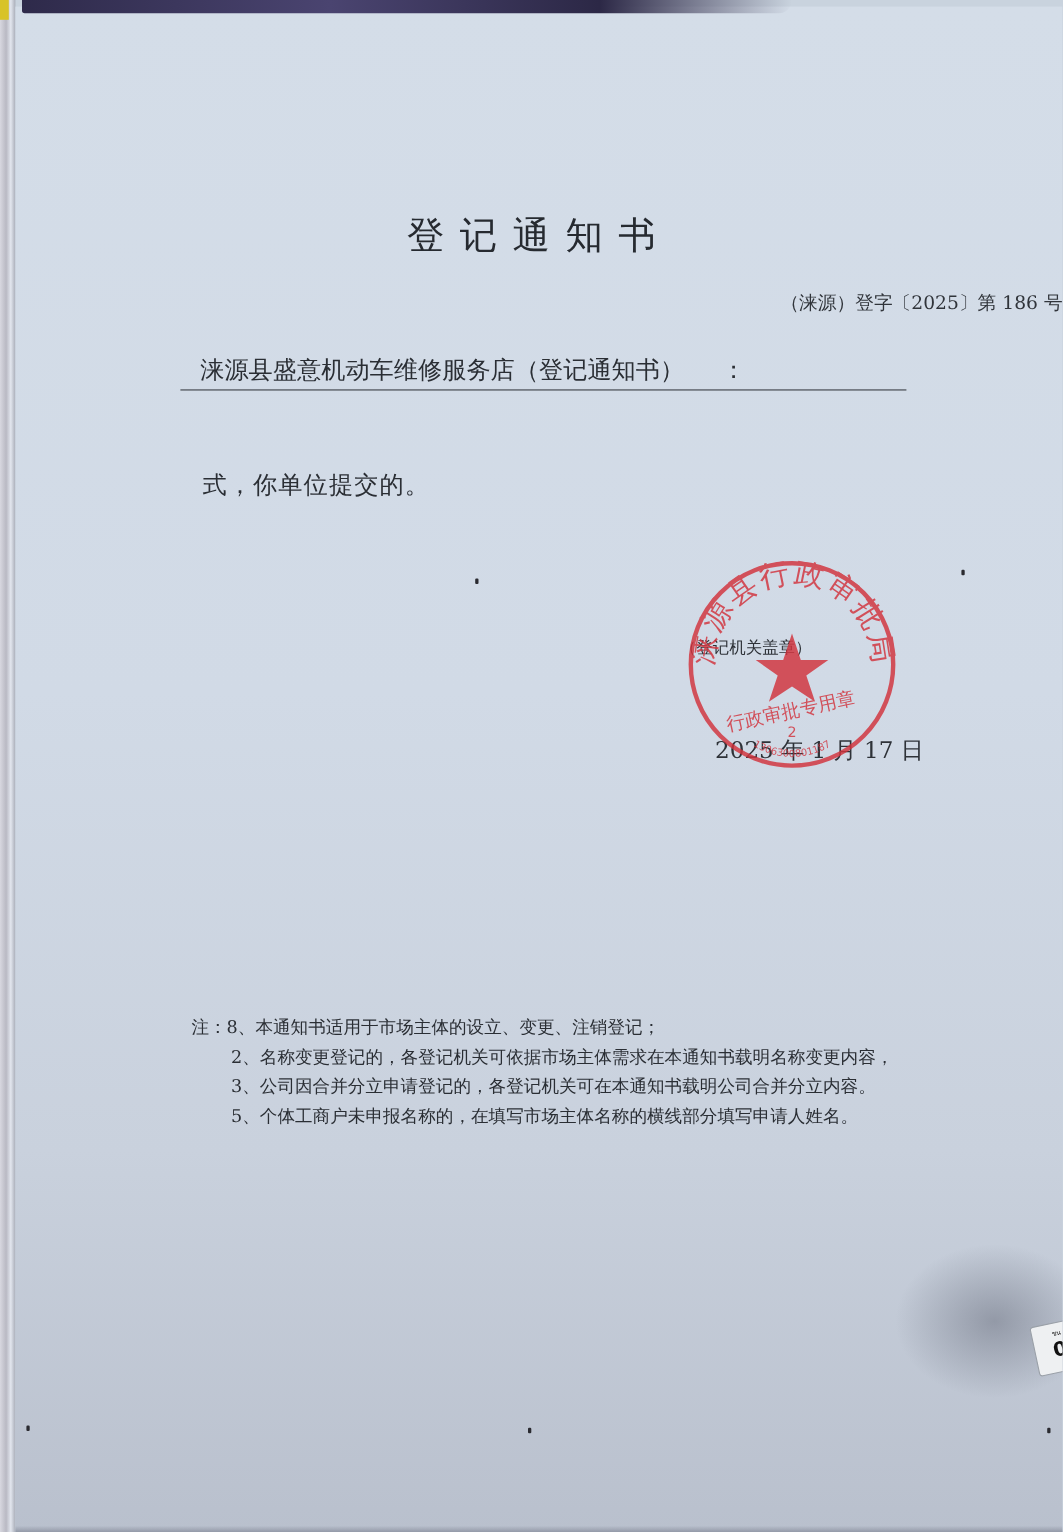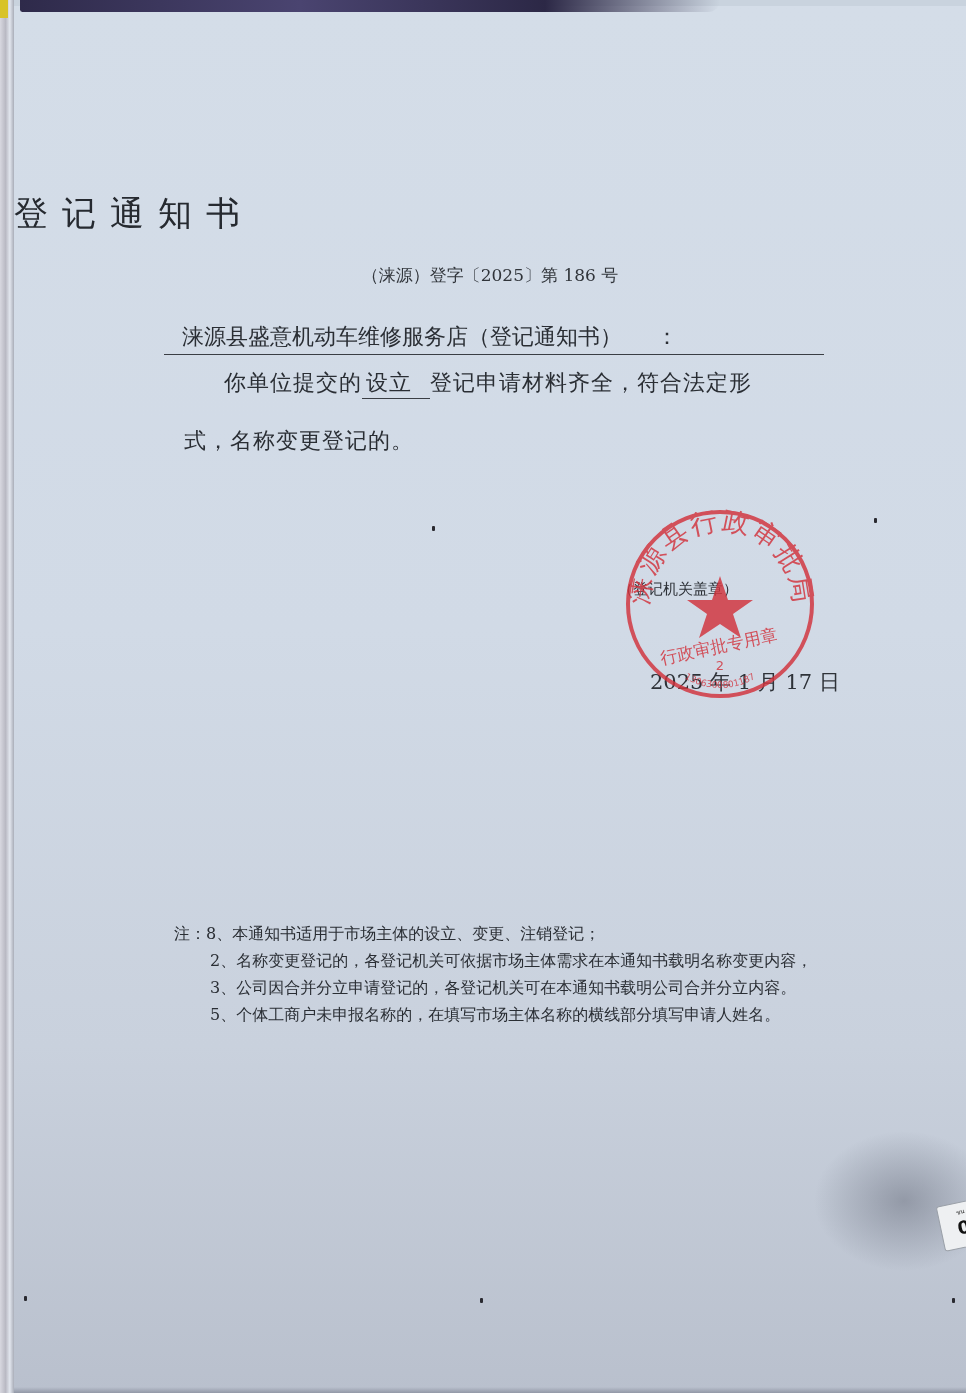--- a/index.html
+++ b/index.html
@@ -18,26 +18,26 @@
     background:linear-gradient(90deg,#d8d8e0 0%,#b9b9c3 40%,#e2e6ee 70%,#a9adb8 100%);
   }
   .left-yellow { position:absolute; left:0; top:0; width:8px; height:18px; background:#d8c327; }
   .page {
     position:absolute; left:14px; top:6px; width:952px; height:1387px;
     background:
       radial-gradient(ellipse 90px 70px at 890px 1195px, rgba(90,95,110,0.45), rgba(90,95,110,0) 100%),
       linear-gradient(180deg,#d4dde8 0%, #d1dae6 45%, #c9d1dd 75%, #b9c0cd 100%);
   }
   .title {
-    position:absolute; top:185px; left:0; width:952px; text-align:left;
+    position:absolute; top:185px; left:0; width:952px; text-align:center;
     font-size:34px; letter-spacing:14px; color:#262a30;
     font-family:"DejaVu Sans","Liberation Sans",sans-serif;
   }
   .docnum {
-    position:absolute; top:258px; left:0; width:952px; text-align:center;
+    position:absolute; top:258px; left:0; width:952px; text-align:right;
     font-size:17px; color:#30343a;
   }
   .addressee {
     position:absolute; top:316px; left:150px; width:660px;
     font-size:22px; color:#2a2e34; border-bottom:1.5px solid #3a3e44;
     padding-left:18px; padding-bottom:2px; box-sizing:border-box;
   }
   .addressee .colon { margin-left:34px; }
   .body1 {
     position:absolute; top:362px; left:210px; font-size:22px; color:#2a2e34; letter-spacing:1px;
@@ -83,24 +83,21 @@
 
 <div class="page">
 
   <div class="title">登记通知书</div>
   <div class="docnum">（涞源）登字〔2025〕第 186 号</div>
 
   <div class="addressee">
     <span>涞源县盛意机动车维修服务店（登记通知书）</span><span class="colon">：</span>
   </div>
 
-  <div class="body1">
-    <span>你单位提交的</span><span class="fill">设立</span><span>登记申请材料齐全，符合法定形</span>
-  </div>
-  <div class="body2">式，名称变更登记的。</div>
+  <div class="body2">式，你单位提交的。</div>
 
   <div class="seal-label">（登记机关盖章）</div>
   <div class="date">2025 年 1 月 17 日</div>
 
   <svg class="stamp" viewBox="0 0 200 200">
     <defs>
       <path id="arcTop" d="M 30 110 A 72 72 0 1 1 172 110"></path>
       <path id="arcBot" d="M 40 150 A 70 70 0 0 0 160 150"></path>
     </defs>
     <circle cx="100" cy="100" r="92" fill="none" stroke="#d2323c" stroke-width="4"></circle>

